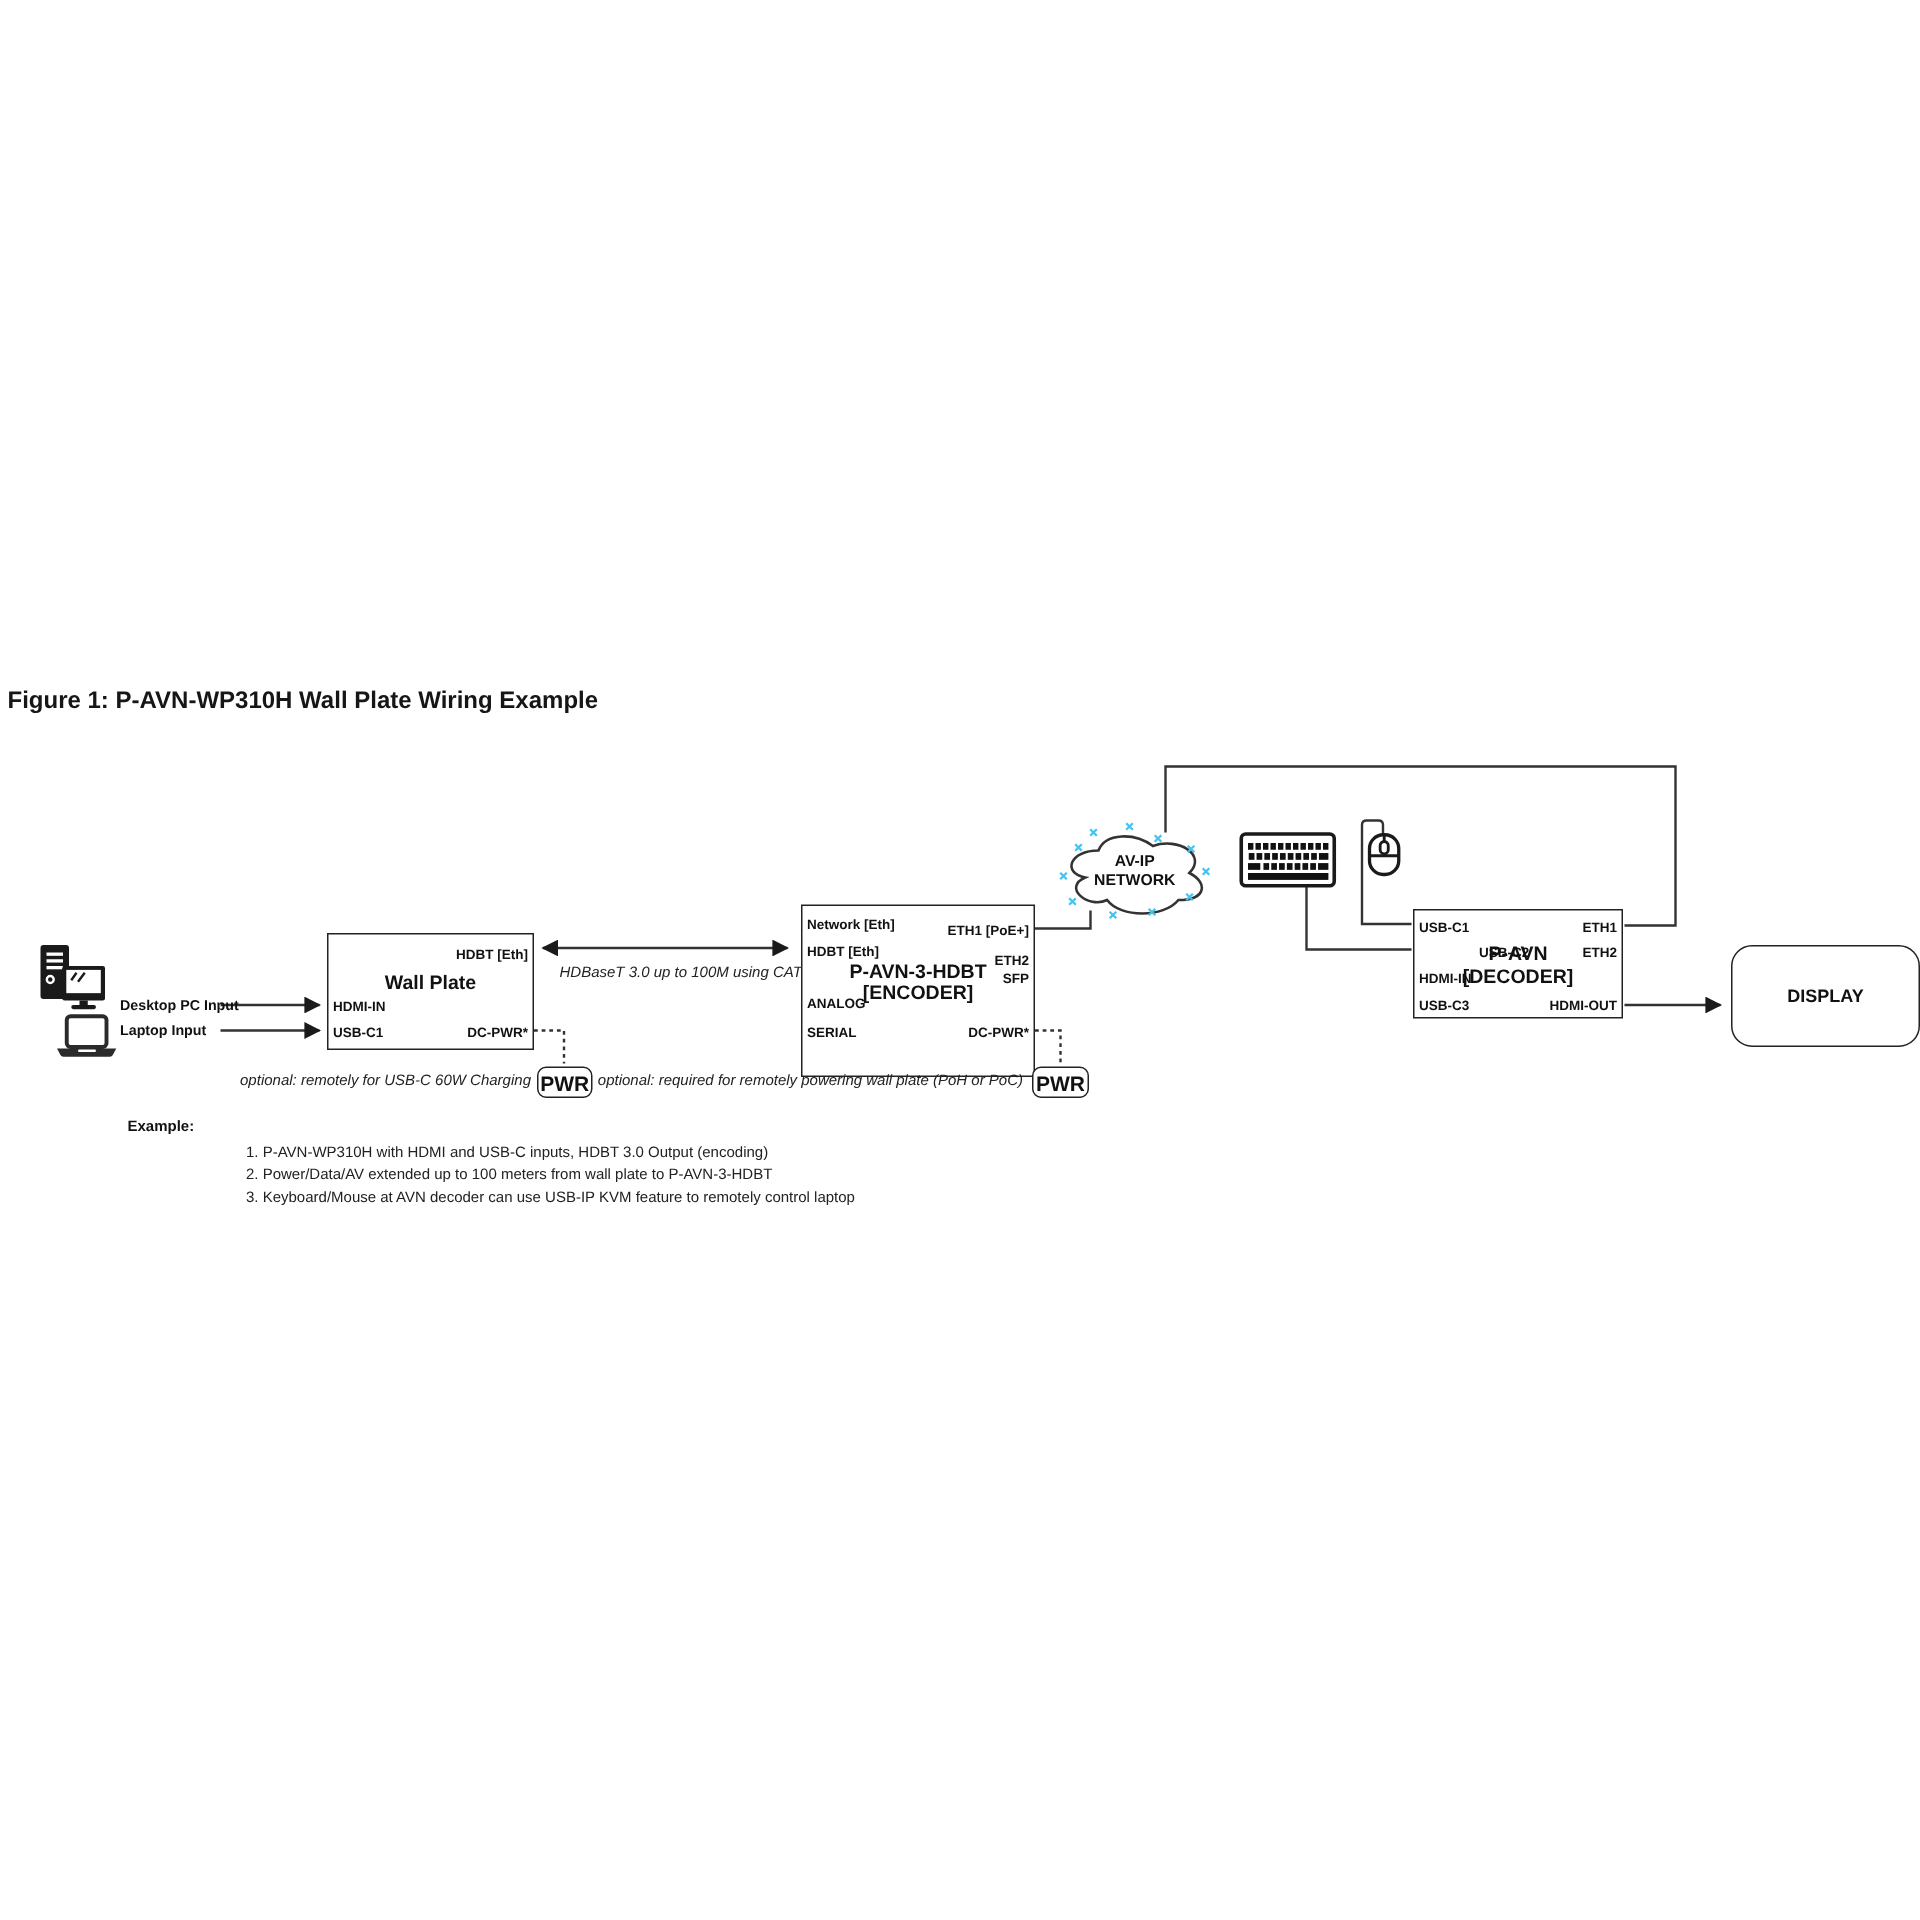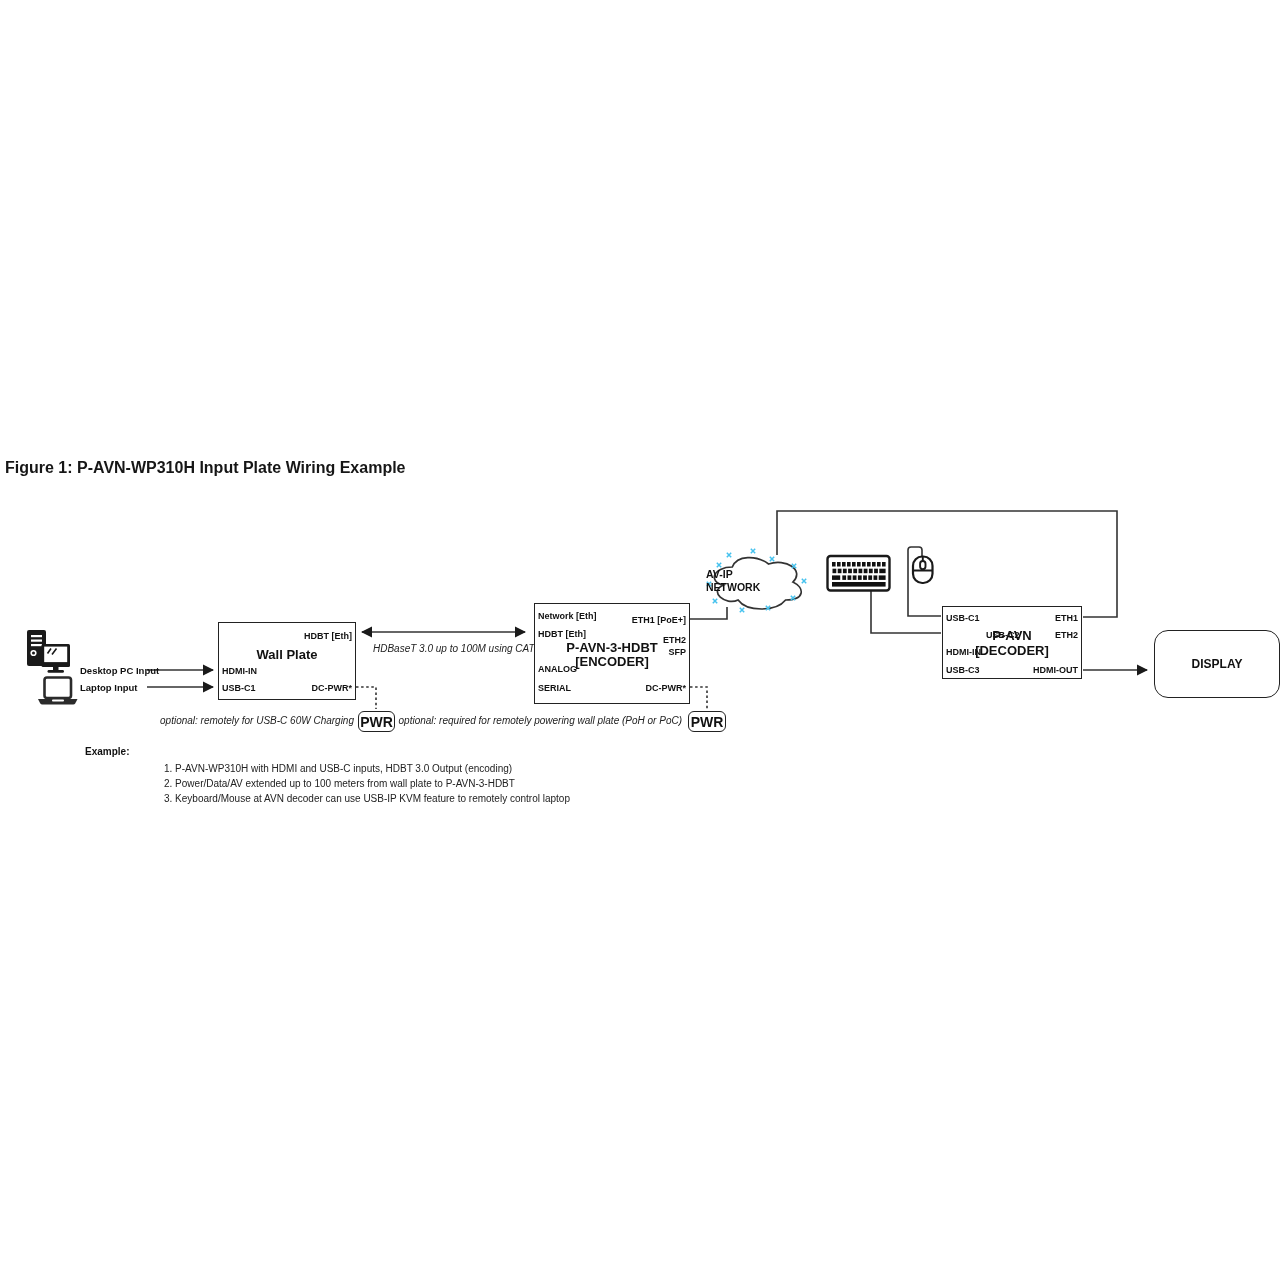--- a/index.html
+++ b/index.html
@@ -11,21 +11,21 @@
   #figure-title{left:5px;top:459px;font-size:16px;font-weight:bold;color:#161616;white-space:nowrap;}
   .node{position:absolute;border:1.6px solid #222;background:#fff;box-sizing:border-box;}
   .node .title{position:absolute;left:0;width:100%;text-align:center;font-weight:bold;font-size:13px;line-height:14px;color:#111;}
   .port{position:absolute;font-size:9px;font-weight:bold;white-space:nowrap;color:#111;line-height:10px;}
   .pl{left:3px;} .pr{right:3px;text-align:right;}
   .rounded{position:absolute;border:1.6px solid #222;background:#fff;box-sizing:border-box;border-radius:14px;display:flex;align-items:center;justify-content:center;font-weight:bold;font-size:12px;color:#111;}
   .pwrbox{position:absolute;border:1.7px solid #222;background:#fff;box-sizing:border-box;border-radius:6px;display:flex;align-items:center;justify-content:center;font-weight:bold;font-size:14px;color:#111;}
   .inlabel{position:absolute;font-size:9.5px;font-weight:bold;white-space:nowrap;color:#111;}
   .note{position:absolute;font-size:10px;font-style:italic;white-space:nowrap;color:#222;}
   .linklabel{position:absolute;font-size:10px;font-style:italic;white-space:nowrap;color:#222;}
-  #cloud-label{position:absolute;left:706px;top:568px;width:101px;font-size:10.5px;line-height:12.5px;font-weight:bold;color:#111;}
+  #cloud-label{position:absolute;left:706px;top:568px;width:101px;text-align:center;font-size:10.5px;line-height:12.5px;font-weight:bold;color:#111;}
   #example-heading{position:absolute;left:85px;top:746px;font-size:10px;font-weight:bold;color:#111;}
   .ex-item{position:absolute;left:116px;font-size:10px;color:#222;white-space:nowrap;margin-left:48px;}
 </style>
 </head>
 <body>
 
 <div id="canvas">
 
   <svg class="abs" style="left:0;top:0;" width="1280" height="1280" viewBox="0 0 1280 1280">
     <defs>
@@ -126,36 +126,36 @@
       </g>
     </g>
 
     <g>
       <rect x="913" y="556.5" width="19.5" height="26.5" rx="9.2" fill="#fff" stroke="#1a1a1a" stroke-width="2.2"></rect>
       <path d="M913,570.5 H932.5 M922.8,557 V570.5" stroke="#1a1a1a" stroke-width="1.9" fill="none"></path>
       <rect x="920.1" y="561" width="5.4" height="8.2" rx="2.7" fill="#fff" stroke="#1a1a1a" stroke-width="1.9"></rect>
     </g>
   </svg>
 
-  <div id="figure-title" class="abs">Figure 1: P-AVN-WP310H Input Plate Wiring Example</div>
+  <div id="figure-title" class="abs">Figure 1: P-AVN-WP310H Wall Plate Wiring Example</div>
 
   <div class="inlabel" style="left:80px;top:665px;">Desktop PC Input</div>
   <div class="inlabel" style="left:80px;top:682px;">Laptop Input</div>
 
   <div class="node" style="left:218px;top:622px;width:138px;height:78px;">
     <span class="port pr" style="top:8px;">HDBT [Eth]</span>
     <div class="title" style="top:25px;">Wall Plate</div>
     <span class="port pl" style="top:43px;">HDMI-IN</span>
     <span class="port pl" style="top:60px;">USB-C1</span>
     <span class="port pr" style="top:60px;">DC-PWR*</span>
   </div>
 
   <div class="linklabel" style="left:373px;top:643px;">HDBaseT 3.0 up to 100M using CAT6A</div>
 
-  <div class="node" style="left:534px;top:603px;width:156px;height:101px;">
+  <div class="node" style="left:534px;top:603px;width:156px;height:115px;">
     <span class="port pl" style="top:7px;">Network [Eth]</span>
     <span class="port pl" style="top:25px;">HDBT [Eth]</span>
     <span class="port pl" style="top:60px;">ANALOG</span>
     <span class="port pl" style="top:79px;">SERIAL</span>
     <span class="port pr" style="top:11px;">ETH1 [PoE+]</span>
     <span class="port pr" style="top:31px;">ETH2</span>
     <span class="port pr" style="top:43px;">SFP</span>
     <span class="port pr" style="top:79px;">DC-PWR*</span>
     <div class="title" style="top:37px;">P-AVN-3-HDBT</div>
     <div class="title" style="top:51px;">[ENCODER]</div>

